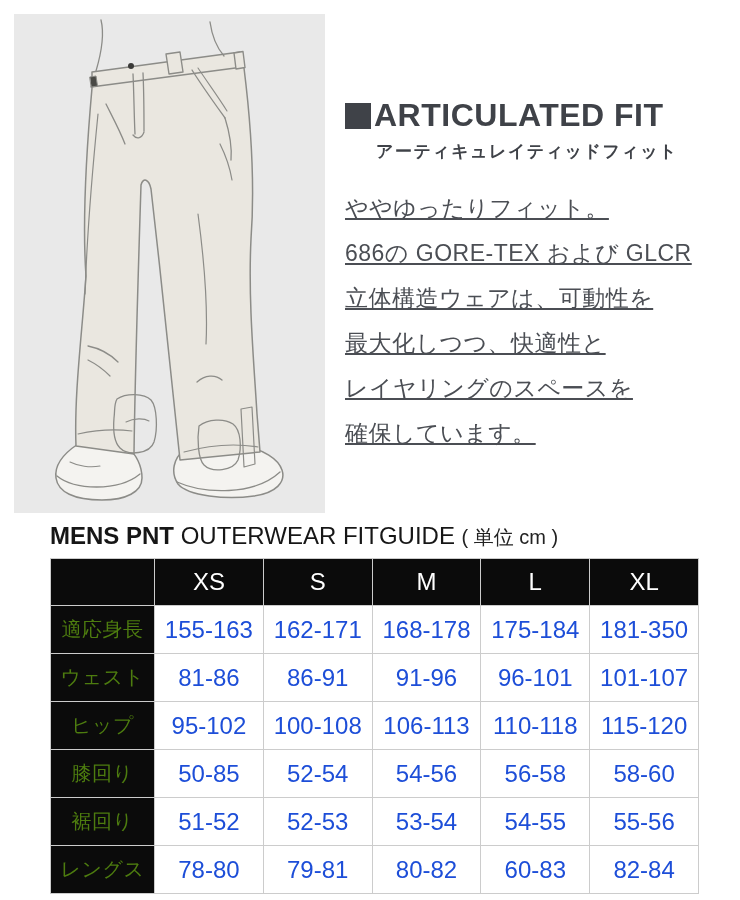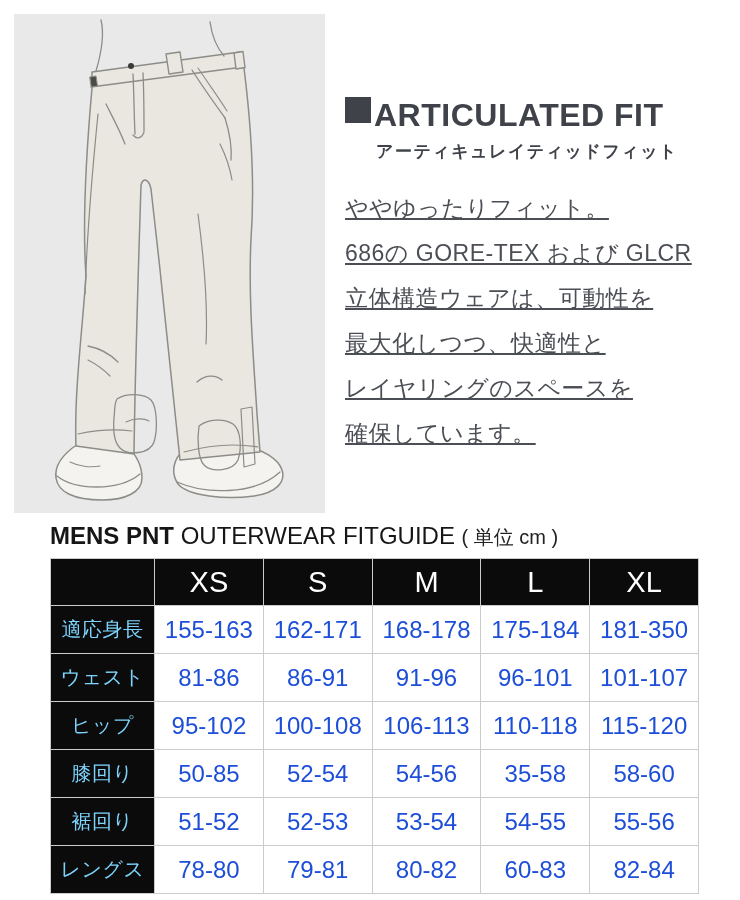--- a/index.html
+++ b/index.html
@@ -12,21 +12,21 @@
 
   
   .illus-panel {
     position:absolute; left:14px; top:14px; width:311px; height:499px;
     background:#e9e9e9;
   }
   .illus-panel svg { display:block; width:100%; height:100%; }
 
   
   .fit-section { position:absolute; left:345px; top:97px; width:384px; }
-  .fit-heading { display:flex; align-items:flex-start; }
+  .fit-heading { display:flex; align-items:center; }
   .fit-heading .sq {
     width:26px; height:26px; background:#3f4248; flex:0 0 auto;
     margin-right:3px;
   }
   .fit-heading .txt {
     font-size:32px; font-weight:bold; color:#3f4248; letter-spacing:0.5px;
     white-space:nowrap;
   }
   .fit-subtitle {
     margin:6px 0 12px 31px; font-size:17px; font-weight:bold; color:#3f4248;
@@ -44,24 +44,24 @@
   .table-title .u { font-size:20px; color:#222;text-align:center; }
   table.fitguide {
     width:648px; border-collapse:collapse; table-layout:fixed;
   }
   table.fitguide th, table.fitguide td {
     border:1.5px solid #cccccc; text-align:center; vertical-align:middle;
     padding:0;
   }
   table.fitguide thead th {
     background:#0b0b0b; color:#ffffff; font-weight:normal;
-    font-size:29px; height:47px;
+    font-size:24px; height:47px;
   }
   table.fitguide td.rowlabel {
-    background:#0b0b0b; color:#7dd3fc; font-size:20px; font-weight:normal;
+    background:#0b0b0b; color:#4d7c0f; font-size:20px; font-weight:normal;
     letter-spacing:0.5px;
   }
   table.fitguide tbody td { background:#ffffff; color:#1d4ed8; font-size:24px; height:48px; }
   col.c-label { width:104px; }
   col.c-size  { width:108.8px; }
 </style>
 </head>
 <body>
 
 <div class="canvas">
@@ -175,21 +175,21 @@
           <td>100-108</td>
           <td>106-113</td>
           <td>110-118</td>
           <td>115-120</td>
         </tr>
         <tr>
           <td class="rowlabel">膝回り</td>
           <td>50-85</td>
           <td>52-54</td>
           <td>54-56</td>
-          <td>35-58</td>
+          <td>56-58</td>
           <td>58-60</td>
         </tr>
         <tr>
           <td class="rowlabel">裾回り</td>
           <td>51-52</td>
           <td>52-53</td>
           <td>53-54</td>
           <td>54-55</td>
           <td>55-56</td>
         </tr>

